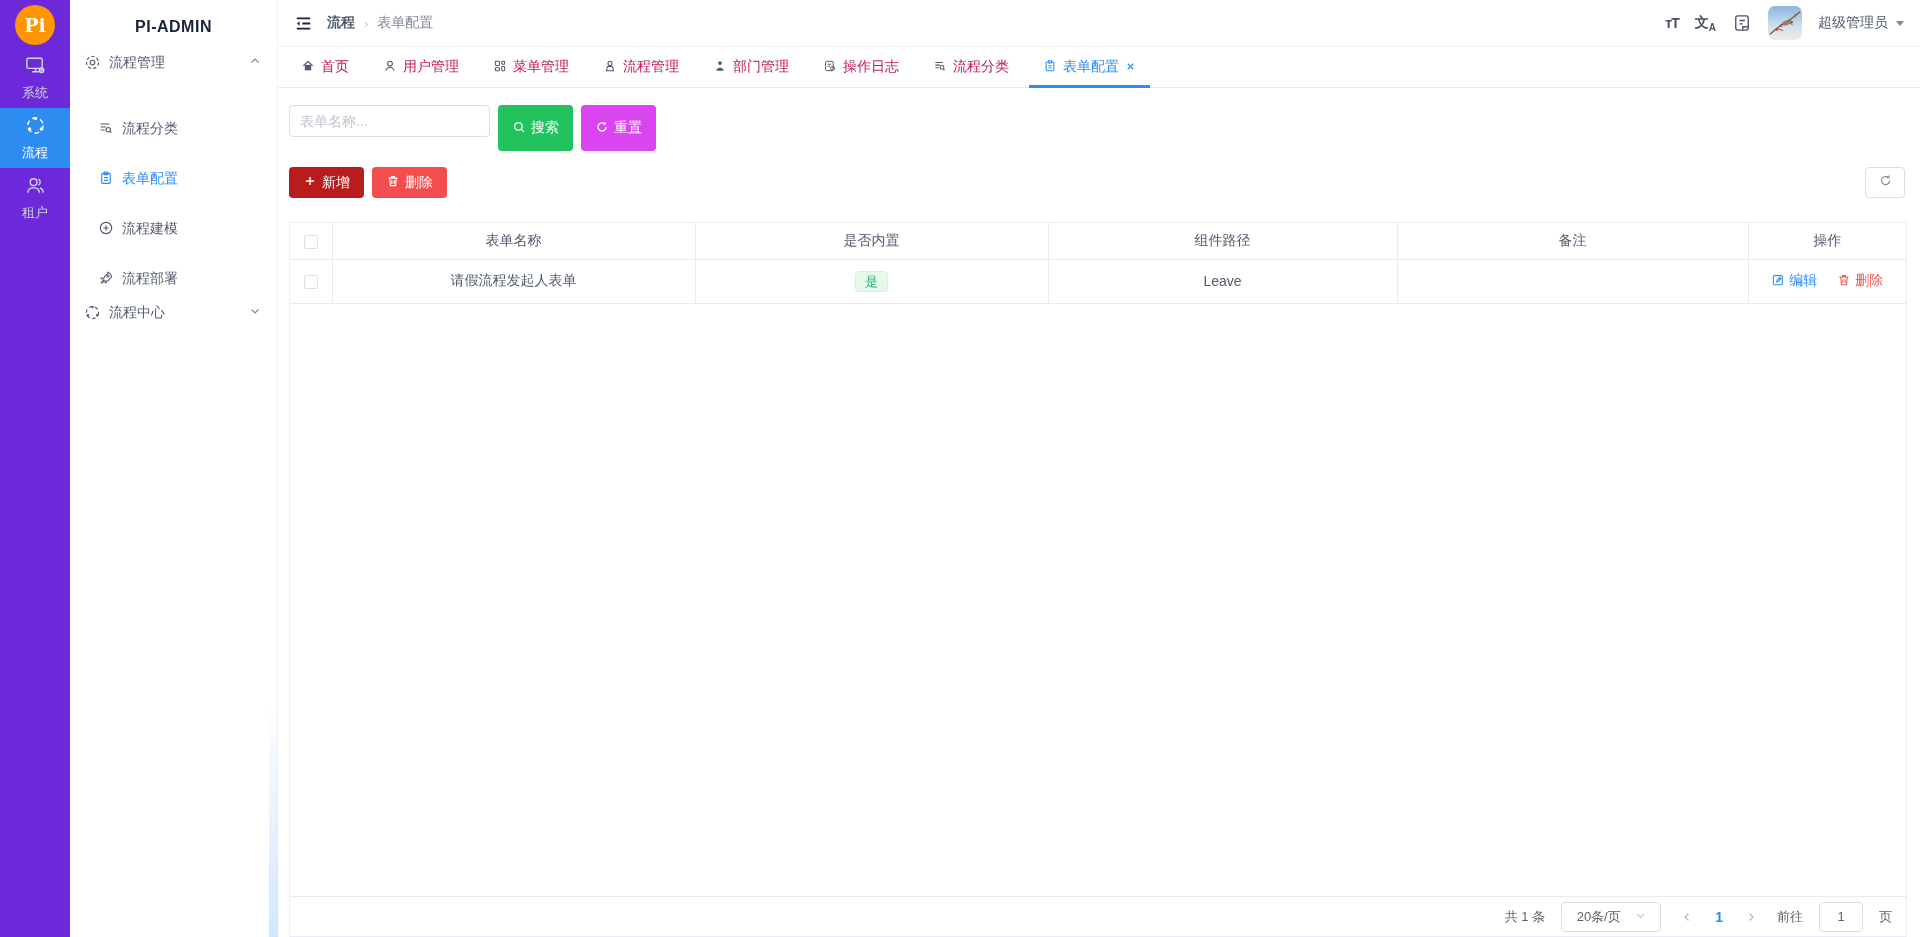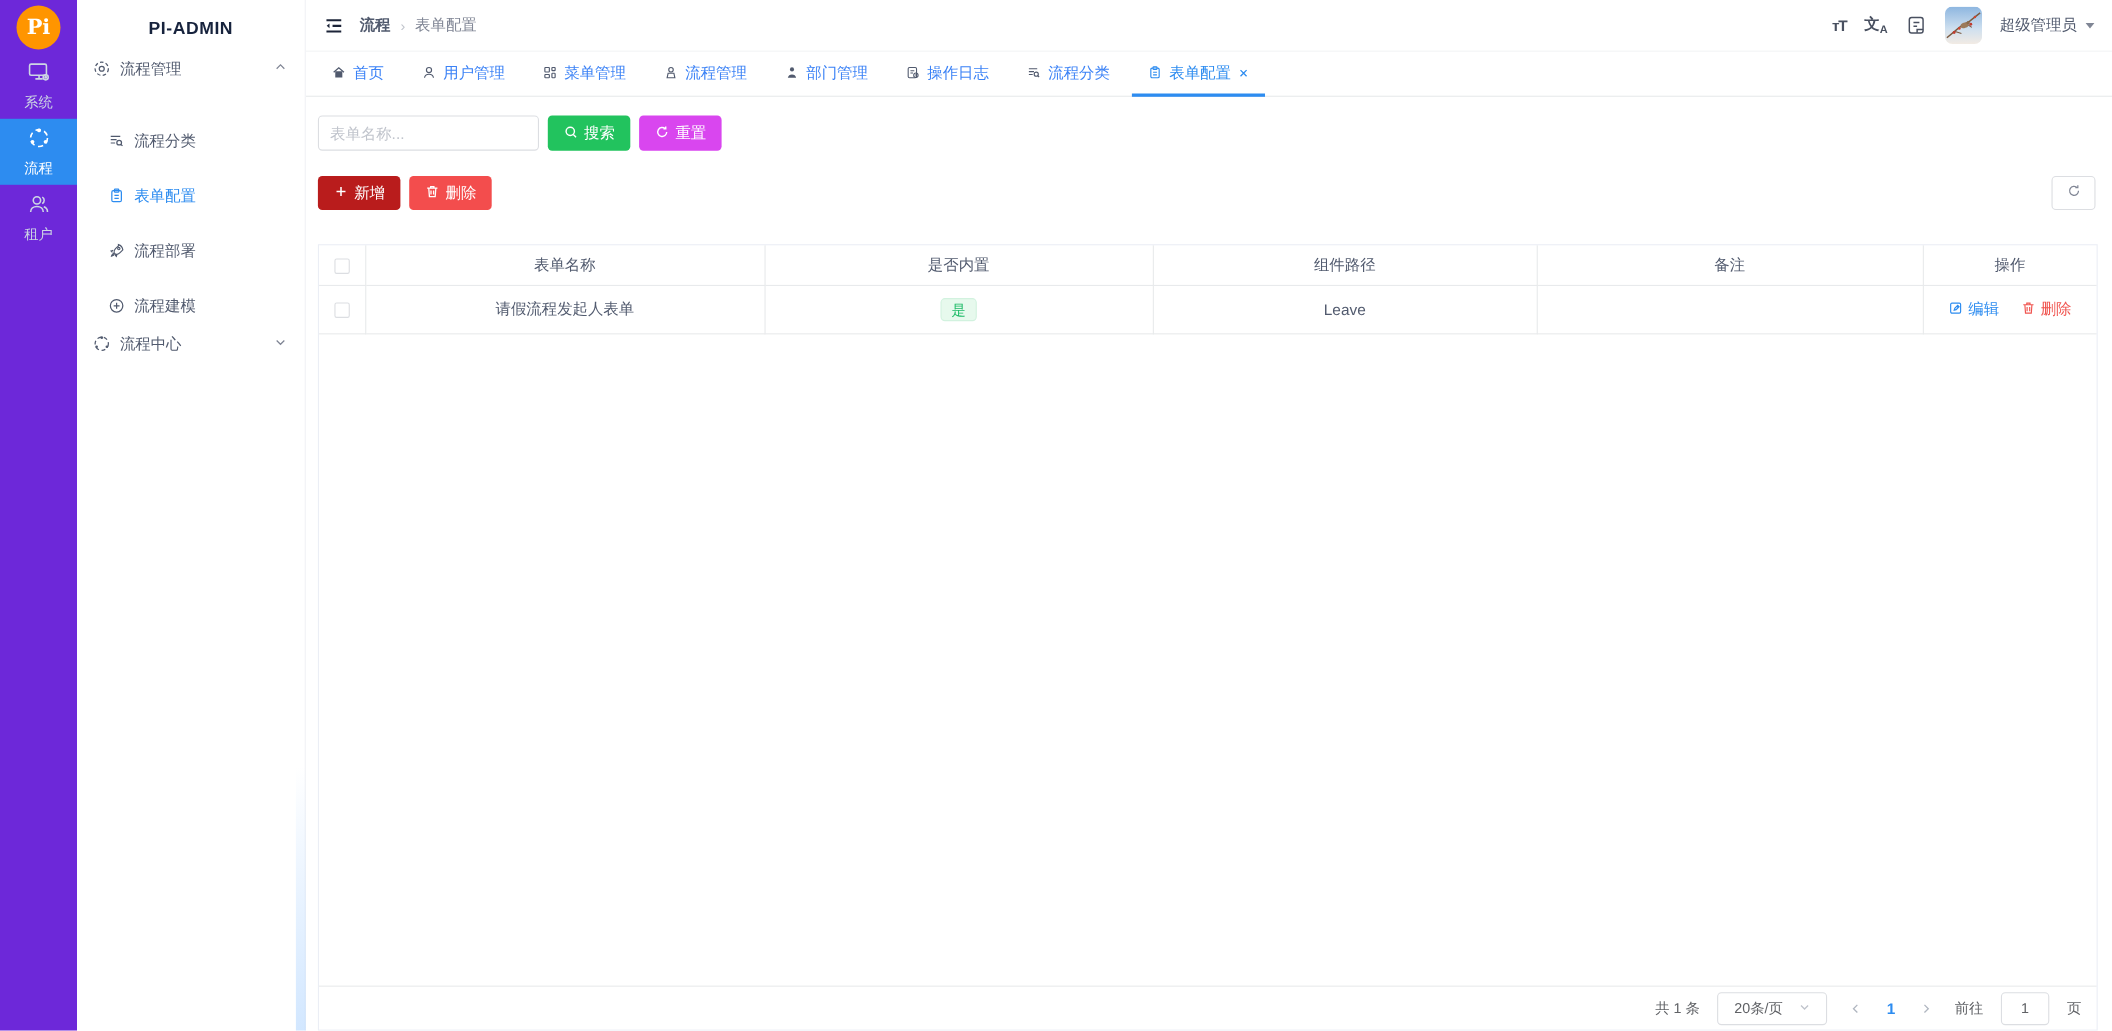--- a/index.html
+++ b/index.html
@@ -39,32 +39,32 @@
   .crumb-b { font-size:14px; color:#808695; }
   .top-right { margin-left:auto; display:flex; align-items:center; gap:16px; }
   .tool-ic { color:#495060; cursor:pointer; display:flex; align-items:center; }
   .tool-ic svg { width:20px; height:20px; stroke:#495060; }
   .glyph-ic { font-size:14px; color:#495060; cursor:pointer; font-weight:bold; letter-spacing:-1px; }
   .avatar { width:34px; height:34px; border-radius:7px; overflow:hidden; cursor:pointer; flex:0 0 34px; }
   .user-name { font-size:14px; color:#515a6e; cursor:pointer; }
   .caret { width:0; height:0; border-left:4px solid transparent; border-right:4px solid transparent; border-top:5px solid #808695; margin-left:-8px; cursor:pointer; }
 
   .tabbar { height:41px; display:flex; align-items:stretch; border-bottom:1px solid #e8eaec; padding-left:6px; }
-  .tab { display:flex; align-items:center; gap:6px; padding:0 14px; margin:0 3px; font-size:14px; color:#3b82f6; cursor:pointer; position:relative; }
+  .tab { display:flex; align-items:center; gap:6px; padding:0 14px; margin:0 3px; font-size:14px; color:#be185d; cursor:pointer; position:relative; }
   .tab svg { width:14px; height:14px; stroke:#515a6e; }
   .tab.active { color:#2d8cf0; }
   .tab.active svg { stroke:#2d8cf0; }
   .tab.active::after { content:""; position:absolute; left:0; right:0; bottom:-1px; height:3px; background:#2d8cf0; }
   .tab .close svg { width:11px; height:11px; stroke:#2d8cf0; }
 
   .content { flex:1; padding:17px 13px 0 11px; display:flex; flex-direction:column;justify-content:space-between; }
   .filter-row { display:flex; gap:8px; }
   .search-input { width:201px; height:32px; border:1px solid #dcdee2; border-radius:4px; padding:0 10px; font-size:14px; color:#515a6e; outline:none; font-family:inherit; }
   .search-input::placeholder { color:#c0c4cc; }
-  .btn { height:32px; border:none; border-radius:4px; color:#fff; font-size:14px; display:inline-flex; align-items:center; justify-content:center; gap:5px; padding:0 14px; cursor:pointer; font-family:inherit; }
+  .btn { height:46px; border:none; border-radius:4px; color:#fff; font-size:14px; display:inline-flex; align-items:center; justify-content:center; gap:5px; padding:0 14px; cursor:pointer; font-family:inherit; }
   .btn svg { width:14px; height:14px; stroke:#fff; }
   .btn-green { background:#22c35e; }
   .btn-amber { background:#d946ef; }
   .btn-blue { background:#b91c1c; }
   .btn-red { background:#f34d4d; }
   .action-row { display:flex; gap:8px; margin-top:9px; position:relative; }
   .action-row .btn { height:31px; }
   .refresh-btn { position:absolute; right:2px; top:0; width:40px; height:31px; border:1px solid #dcdee2; border-radius:4px; background:#fff; display:flex; align-items:center; justify-content:center; cursor:pointer; }
   .refresh-btn svg { width:15px; height:15px; stroke:#808695; }
 
@@ -154,33 +154,33 @@
     </div>
     <div class="menu-sub active">
       <span><svg viewBox="0 0 24 24" fill="none" stroke-width="1.7">
             <rect x="5.5" y="5" width="13" height="15" rx="2"></rect>
             <rect x="9" y="3" width="6" height="4" rx="1"></rect>
             <path d="M9 11.5h6M9 15.5h6"></path>
           </svg></span>
       <span>表单配置</span>
     </div>
     <div class="menu-sub">
+      <span><svg viewBox="0 0 24 24" fill="none" stroke-width="1.7">
+            <circle cx="12" cy="12" r="8.5"></circle>
+            <path d="M12 8v8M8 12h8"></path>
+          </svg></span>
+      <span>流程建模</span>
+    </div>
+    <div class="menu-sub">
       <span><svg viewBox="0 0 24 24" fill="none" stroke-width="1.6">
             <path d="M14.5 3.5c3.2 1 5.5 3.8 6 7.2l-2.4 2.4-1.8 1.8c-1.5 1.5-3.6 2.3-5.6 2l-2.2-2.2c-.3-2 .5-4.1 2-5.6l1.8-1.8 2.2-1.8z"></path>
             <circle cx="15" cy="9" r="1.6"></circle>
             <path d="M8.5 15.5c-1.8.3-3 1.7-3.5 4 2.3-.5 3.7-1.7 4-3.5M7.5 11.5l-3 .8 1.8 1.8M12.5 16.5l-.8 3-1.8-1.8"></path>
           </svg></span>
       <span>流程部署</span>
-    </div>
-    <div class="menu-sub">
-      <span><svg viewBox="0 0 24 24" fill="none" stroke-width="1.7">
-            <circle cx="12" cy="12" r="8.5"></circle>
-            <path d="M12 8v8M8 12h8"></path>
-          </svg></span>
-      <span>流程建模</span>
     </div>
 
     <div class="menu-item">
       <span><svg viewBox="0 0 24 24" fill="none" stroke-width="1.6">
             <circle cx="12" cy="12" r="8.5" stroke-dasharray="5 3.5"></circle>
             <circle cx="12" cy="4.2" r="1.7" style="fill:#515a6e" stroke="none"></circle>
             <circle cx="5.4" cy="15.8" r="1.7" style="fill:#515a6e" stroke="none"></circle>
             <circle cx="18.6" cy="15.8" r="1.7" style="fill:#515a6e" stroke="none"></circle>
           </svg></span>
       <span class="grow">流程中心</span>

